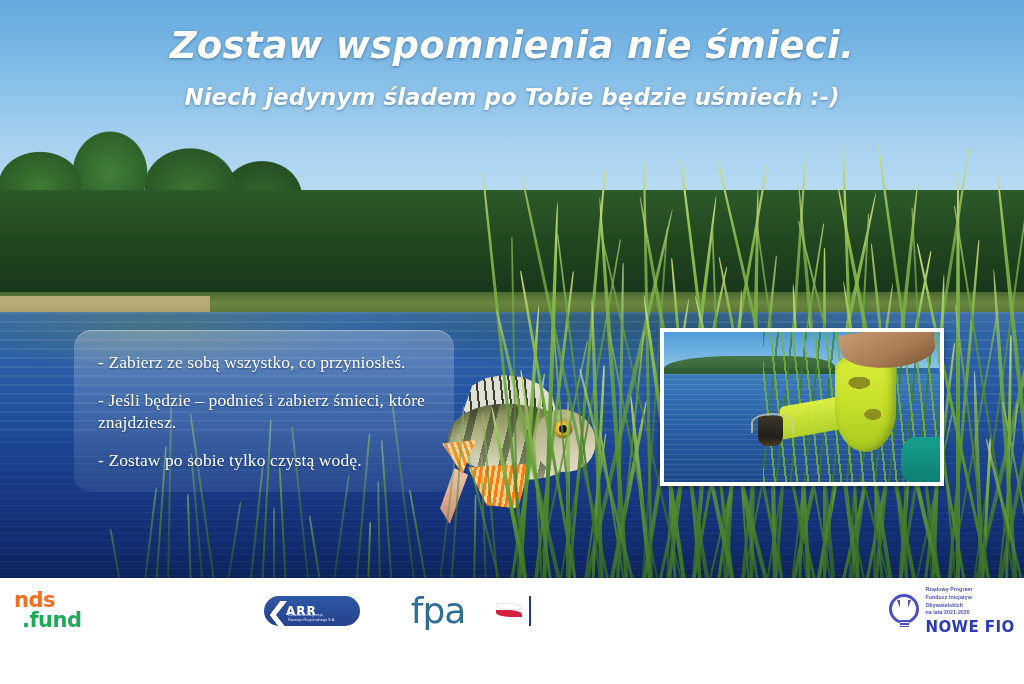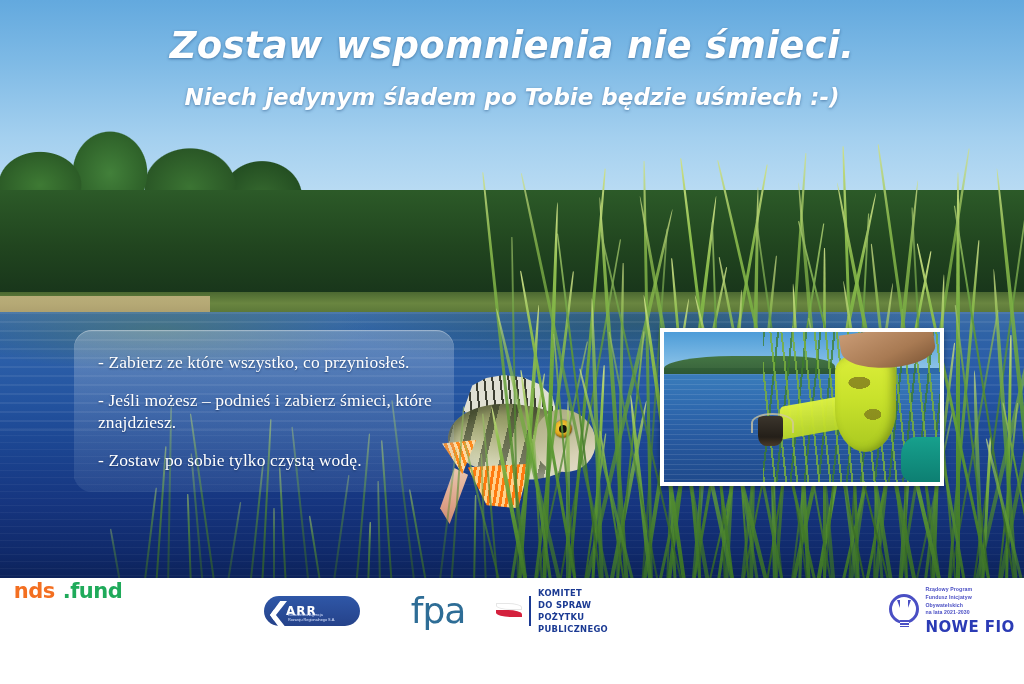--- a/index.html
+++ b/index.html
@@ -251,21 +251,21 @@
     border-radius: 40% 0 0 30%;
   }
 
   
   .footer { position:absolute; left:0; top:578px; width:1024px; height:106px; background:#ffffff; }
   .logos { position:absolute; left:0; top:4px; width:1024px; height:62px; }
 
   .logo { position:absolute; top:0; height:58px; display:flex; align-items:center; }
 
   
-  .l-nds { left:14px; width:108px; flex-direction:row; align-items:flex-start; justify-content:center; }
+  .l-nds { left:14px; width:108px; flex-direction:column; align-items:flex-start; justify-content:center; }
   .nds-1 { font-weight:800; font-size:21px; color:#f36f21; letter-spacing:-.5px; line-height:.95; font-family:"DejaVu Sans",sans-serif;}
   .nds-2 { font-weight:800; font-size:21px; color:#1faa5a; letter-spacing:-.5px; line-height:.95; margin-left:8px; font-family:"DejaVu Sans",sans-serif;}
 
   
   .l-komes { left:140px; width:110px; flex-direction:column; align-items:center; justify-content:center; }
   .komes-word { font-weight:800; font-size:22px; color:#4a4a4a; letter-spacing:1px; font-family:"DejaVu Sans",sans-serif; position:relative;}
   .komes-word .dia { color:#d8232a; }
   .komes-sub { font-size:4.6px; color:#4a4a4a; text-align:center; line-height:1.45; margin-top:2px; letter-spacing:.2px;}
 
   
@@ -602,22 +602,22 @@
         <div class="inset-bag"></div>
         <div class="inset-bucket"></div>
         <div class="inset-arm"></div>
       </div>
     </div>
 
     <div class="headline">Zostaw wspomnienia nie śmieci.</div>
     <div class="subhead">Niech jedynym śladem po Tobie będzie uśmiech :-)</div>
 
     <div class="panel">
-      <p>- Zabierz ze które wszystko, co przyniosłeś.</p>
-      <p>- Jeśli możesz – podnieś i zabierz śmieci, które znajdziesz.</p>
+      <p>- Zabierz ze sobą wszystko, co przyniosłeś.</p>
+      <p>- Jeśli będzie – podnieś i zabierz śmieci, które znajdziesz.</p>
       <p>- Zostaw po sobie tylko czystą wodę.</p>
     </div>
   </div>
 
   <div class="footer">
     <div class="logos">
 
       <div class="logo l-nds">
         <span class="nds-1">nds</span>
         <span class="nds-2">.fund</span>
@@ -637,26 +637,20 @@
       <div class="logo l-fpa">
         <span class="fpa-txt">fpa</span>
       </div>
 
       <div class="logo l-kom">
         <span class="kom-flag">
           <i class="w"></i>
           <i class="r"></i>
         </span>
         <span class="kom-bar"></span>
-        <span class="kom-txt">
-          <span>KOMITET</span><br>
-          <span>DO SPRAW</span><br>
-          <span>POŻYTKU</span><br>
-          <span>PUBLICZNEGO</span>
-        </span>
       </div>
 
 
       <div class="logo l-fio">
         <span class="fio-bulb">
           <span class="ring"></span>
           <span class="v"></span>
           <span class="base"></span>
         </span>
         <span class="fio-right">

